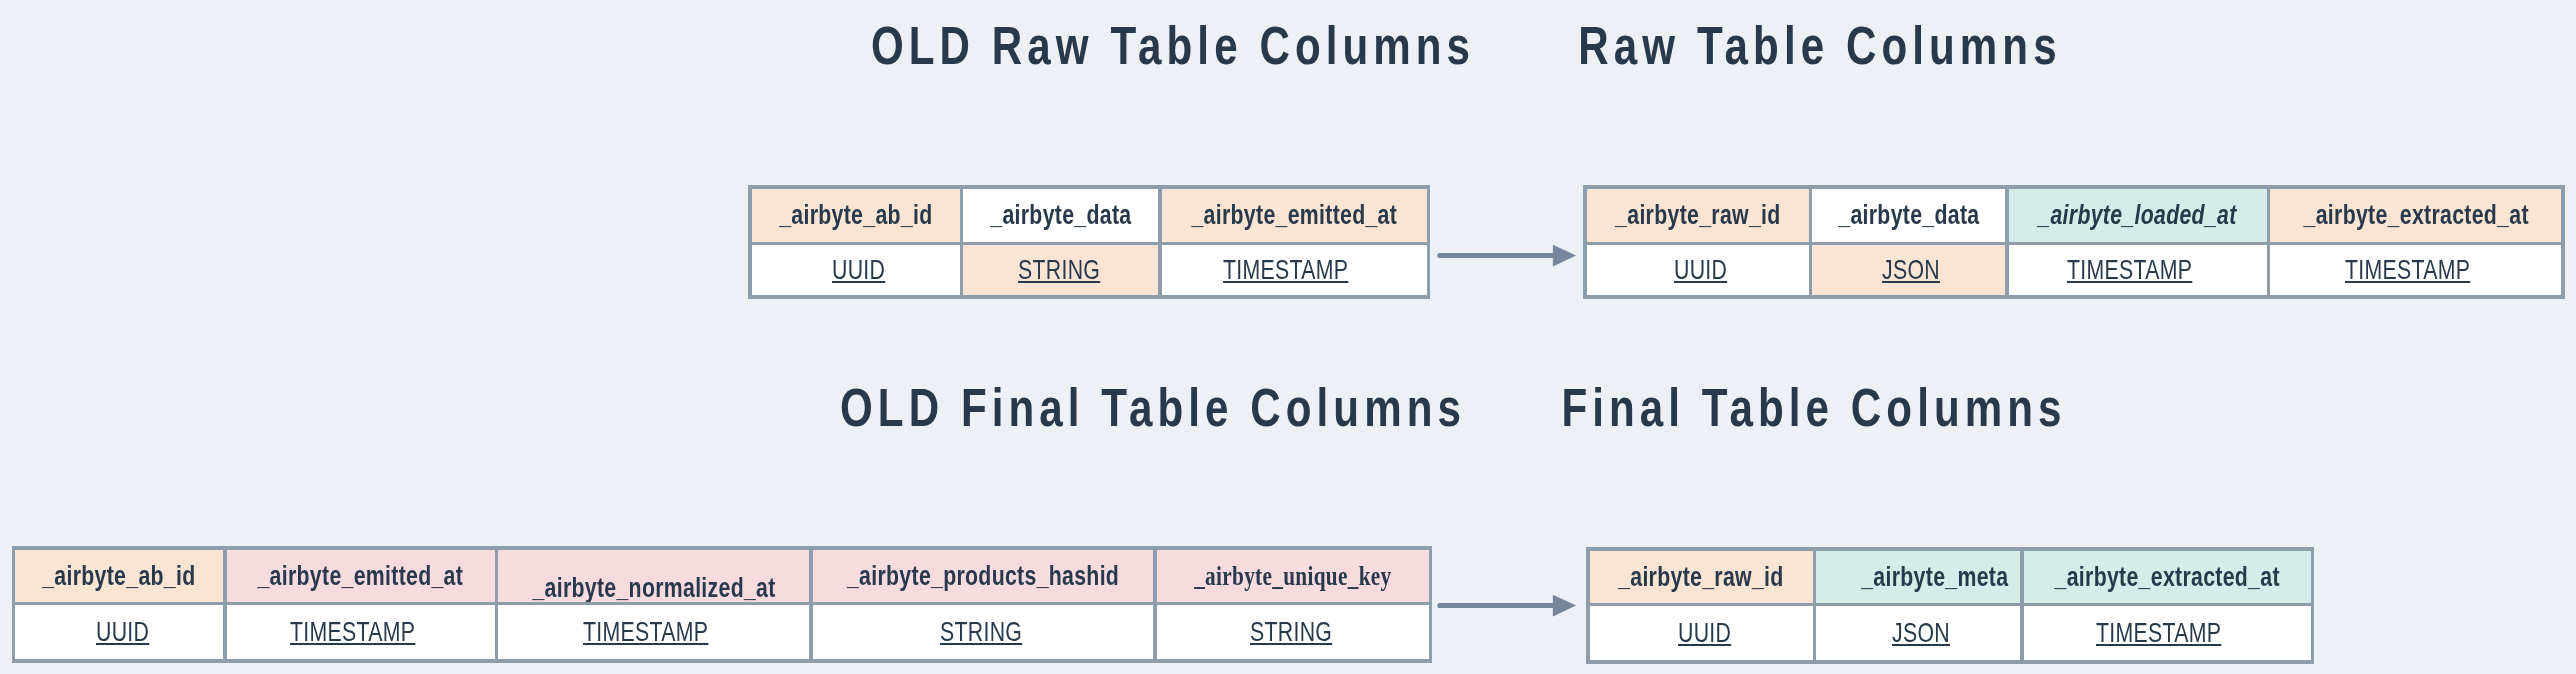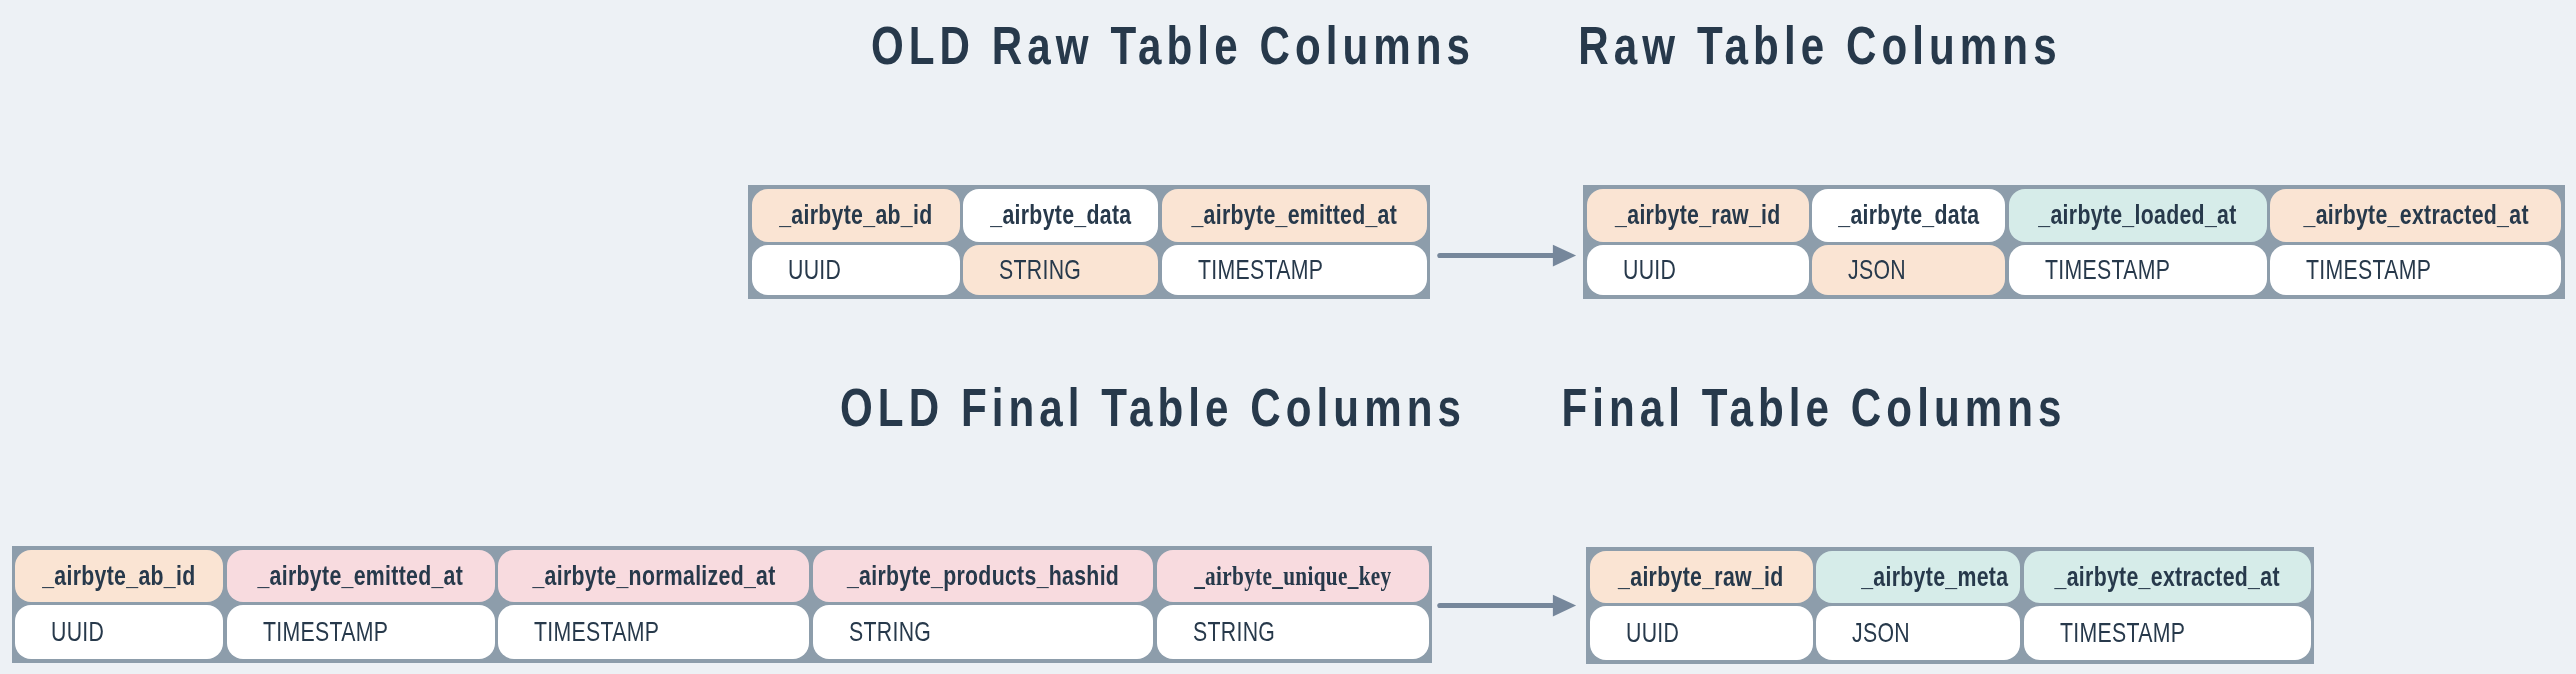--- a/index.html
+++ b/index.html
@@ -30,23 +30,22 @@
   }
   #tbl-old-raw  {left:748px;top:185px;grid-template-columns:208px 195px 265px;grid-template-rows:53px 50px;}
   #tbl-raw      {left:1583px;top:185px;grid-template-columns:222px 193px 258px 291px;grid-template-rows:53px 50px;}
   #tbl-old-final{left:11.6px;  top:546px;grid-template-columns:208px 268px 311px 340px 272px;grid-template-rows:52px 54px;}
   #tbl-final    {left:1586px;top:547px;grid-template-columns:223px 204px 287px;grid-template-rows:52px 54px;}
 
   .cell{
     background:var(--cell_white);
     display:flex;align-items:center;justify-content:center;
     overflow:hidden;
-    border-radius:16px;
   }
-  .cell.type{justify-content:flex-start;padding-left:36px;}
+  .cell.type{justify-content:center;padding-left:23px;text-decoration:underline;}
   .t{
     white-space:nowrap;font-size:28px;line-height:1;
     transform:scaleX(0.76);transform-origin:center;
     letter-spacing:0.4px;
   }
   .head .t{font-weight:700;}
   .type .t{font-weight:400;transform-origin:left center;}
 
   .arrow{position:absolute;width:145px;height:29px;}
   #arrow-raw  {left:1434px;top:241px;}
@@ -86,21 +85,21 @@
   <polygon points="164,5 196,20 164,35" fill="#76879b"></polygon>
 </svg>
 
 <div class="tbl" id="tbl-raw">
   <div class="cell head" style="background: rgb(250, 228, 211);">
       <span class="t">_airbyte_raw_id</span>
     </div>
   <div class="cell head" style="background: rgb(255, 255, 255);">
       <span class="t">_airbyte_data</span>
     </div>
-  <div class="cell head" style="background: rgb(214, 236, 233);">
+  <div class="cell head" style="background: rgb(214, 236, 233); font-style: italic;">
       <span class="t">_airbyte_loaded_at</span>
     </div>
   <div class="cell head" style="background: rgb(250, 228, 211);">
       <span class="t">_airbyte_extracted_at</span>
     </div>
   <div class="cell type" style="background: rgb(255, 255, 255);">
       <span class="t">UUID</span>
     </div>
   <div class="cell type" style="background: rgb(250, 228, 211);">
       <span class="t">JSON</span>
@@ -113,21 +112,21 @@
     </div>
 </div>
 
 <div class="tbl" id="tbl-old-final">
   <div class="cell head" style="background: rgb(250, 228, 211);">
       <span class="t">_airbyte_ab_id</span>
     </div>
   <div class="cell head" style="background: rgb(248, 219, 223);">
       <span class="t">_airbyte_emitted_at</span>
     </div>
-  <div class="cell head" style="background: rgb(248, 219, 223);">
+  <div class="cell head" style="background: rgb(248, 219, 223); align-items: flex-end;">
       <span class="t">_airbyte_normalized_at</span>
     </div>
   <div class="cell head" style="background: rgb(248, 219, 223);">
       <span class="t">_airbyte_products_hashid</span>
     </div>
   <div class="cell head" style="background: rgb(248, 219, 223); font-family: Liberation Serif, serif;">
       <span class="t">_airbyte_unique_key</span>
     </div>
   <div class="cell type" style="background: rgb(255, 255, 255);">
       <span class="t">UUID</span>

